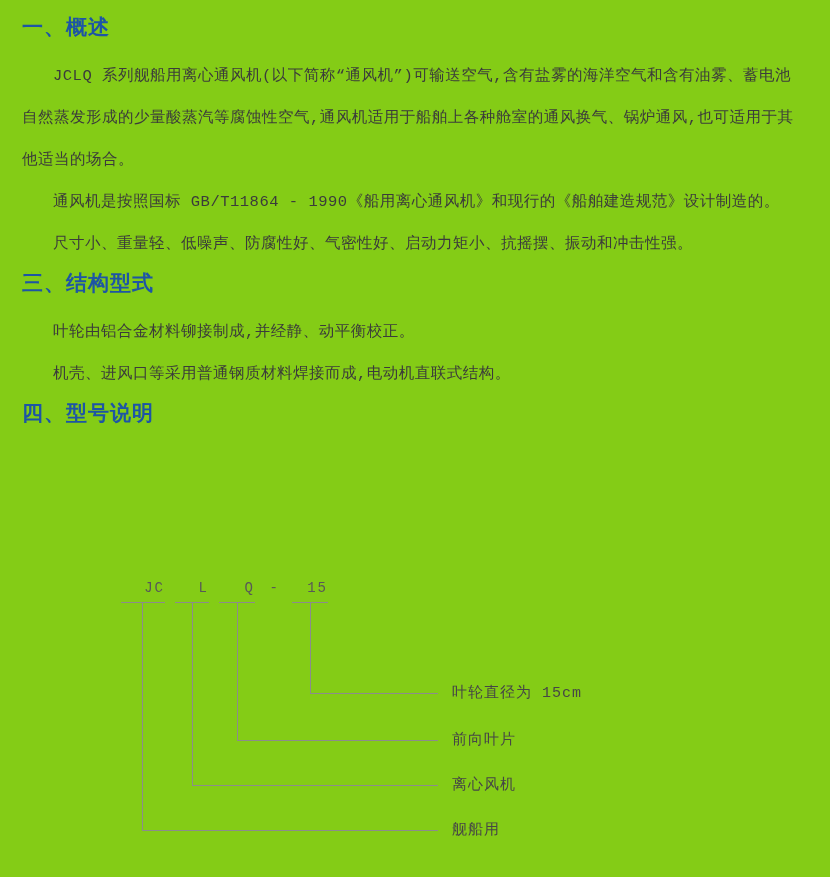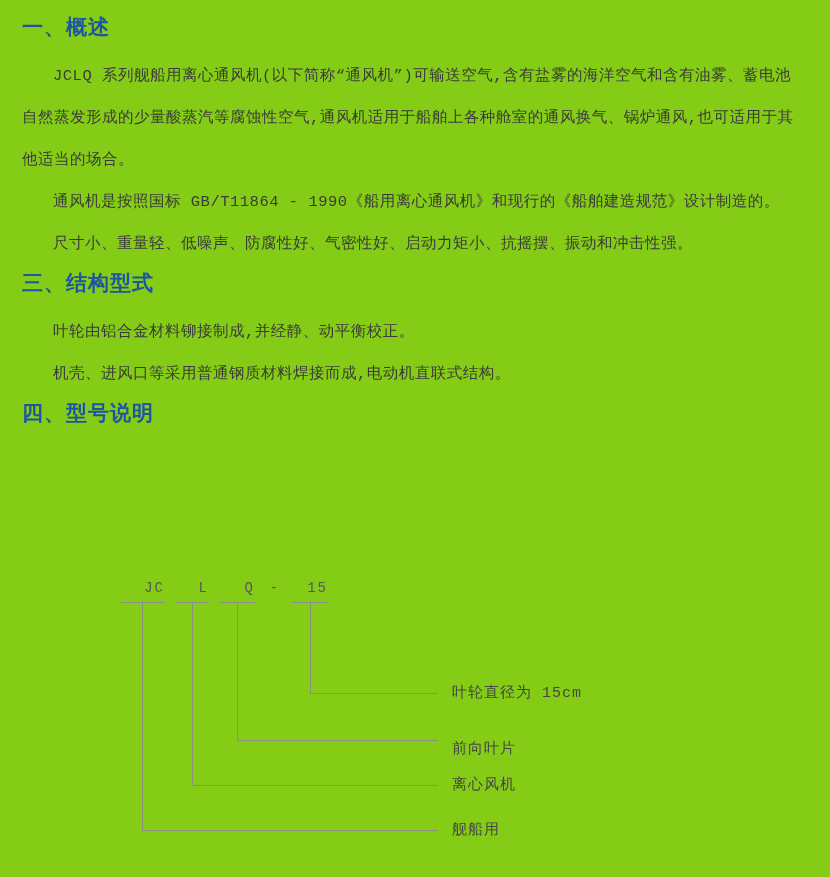--- a/index.html
+++ b/index.html
@@ -85,21 +85,21 @@
   .dia-label {
     position: absolute;
     left: 452px;
     font-size: 15px;
     letter-spacing: 1px;
     color: #464646;
     white-space: nowrap;
     text-align: center;
   }
   .lb-15 { top: 123px; }
-  .lb-q  { top: 179px; }
+  .lb-q  { top: 170px; }
   .lb-l  { top: 215px; }
   .lb-jc { top: 260px; }
 </style>
 </head>
 <body>
 
 <div class="page">
   <div class="content">
 
     <h2 class="sec-heading h1">一、概述</h2>

